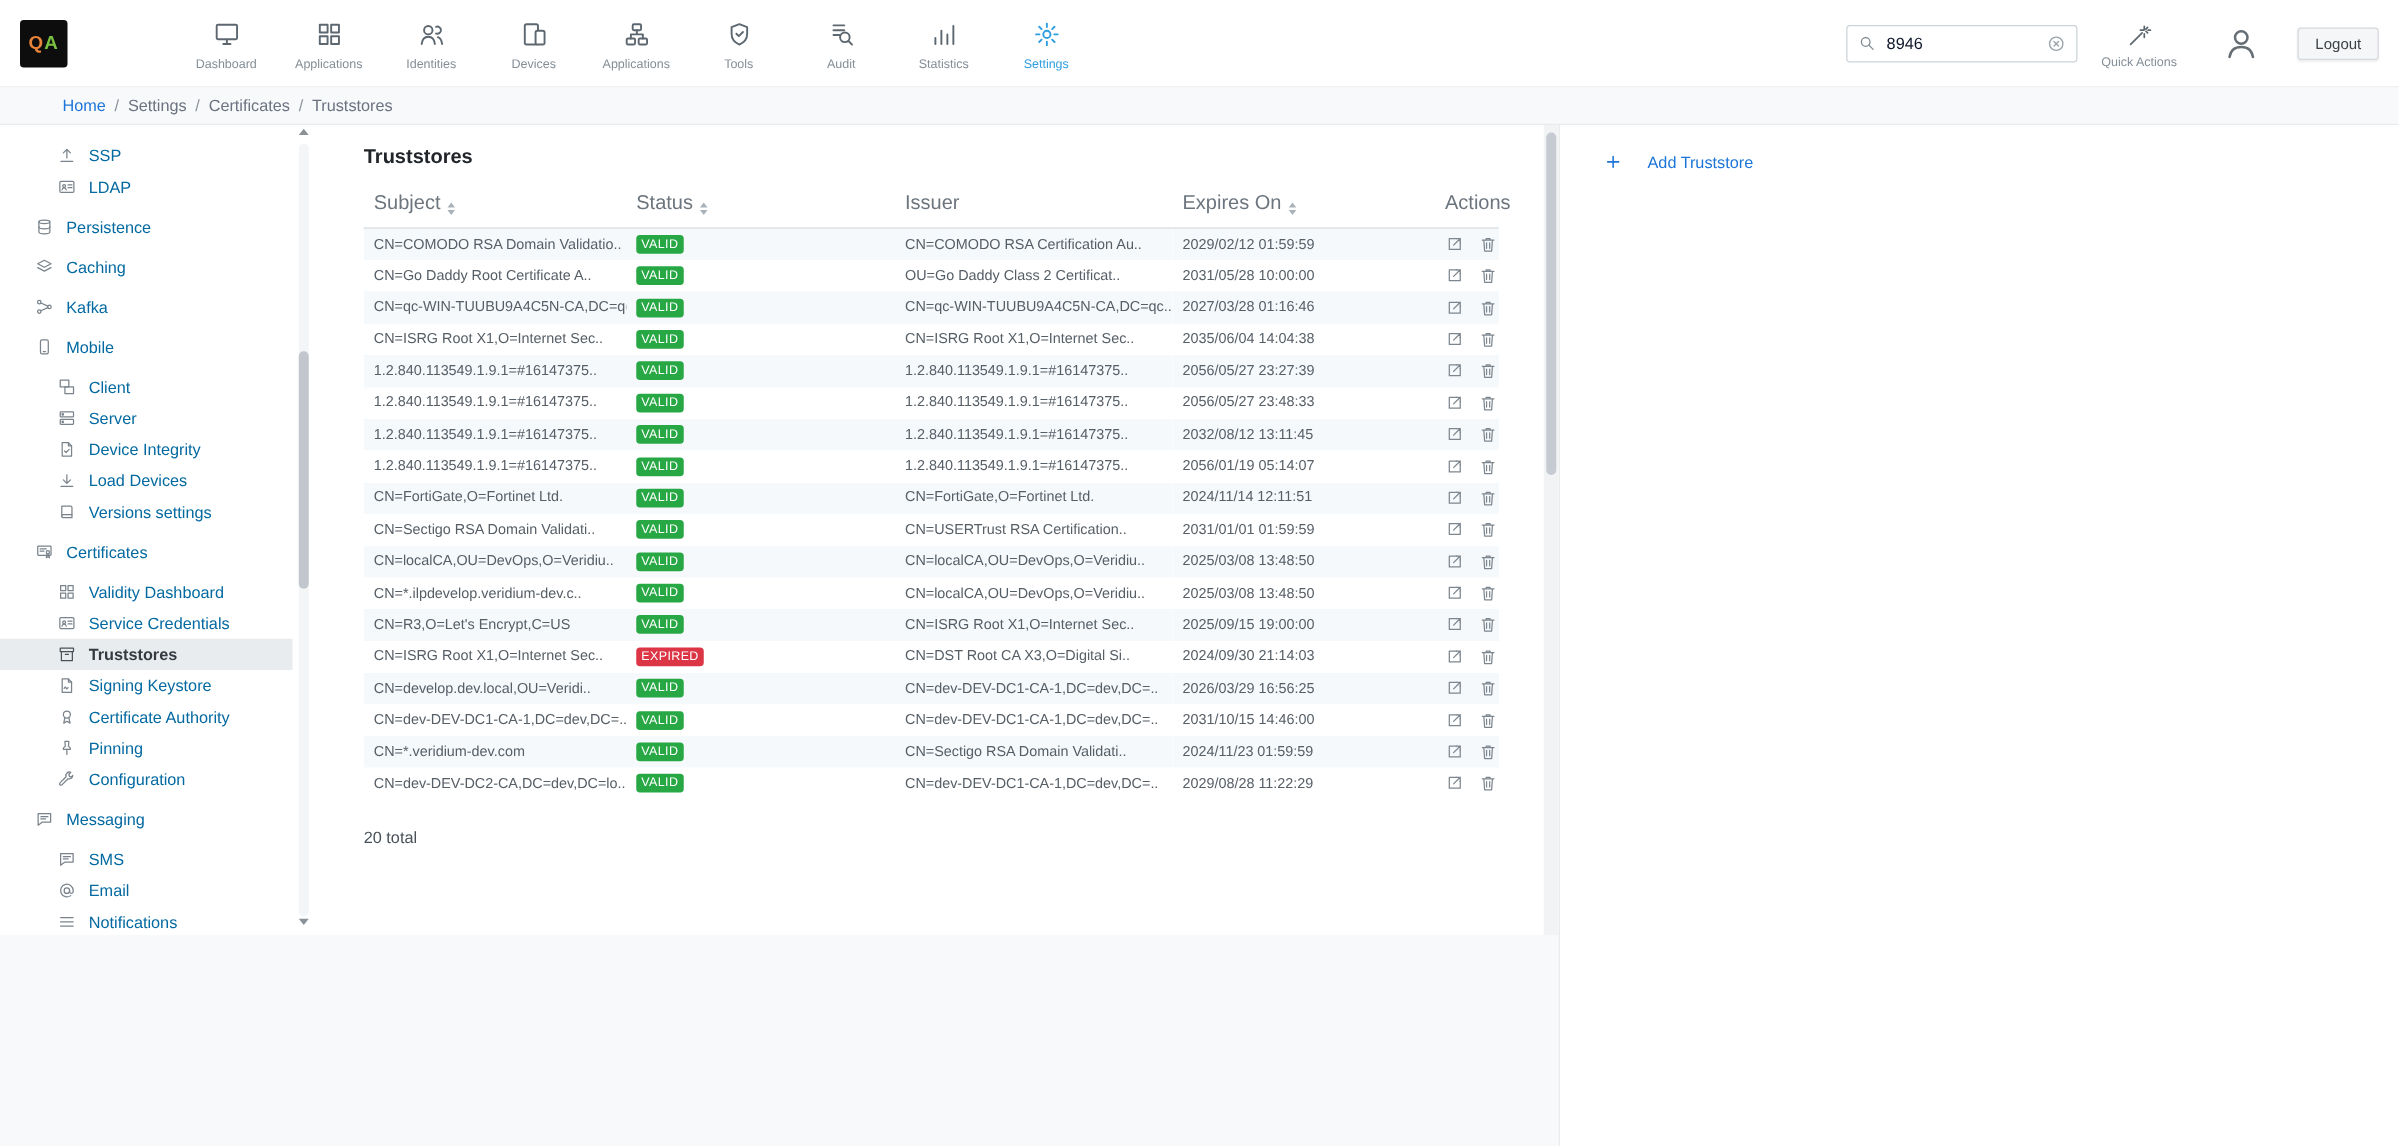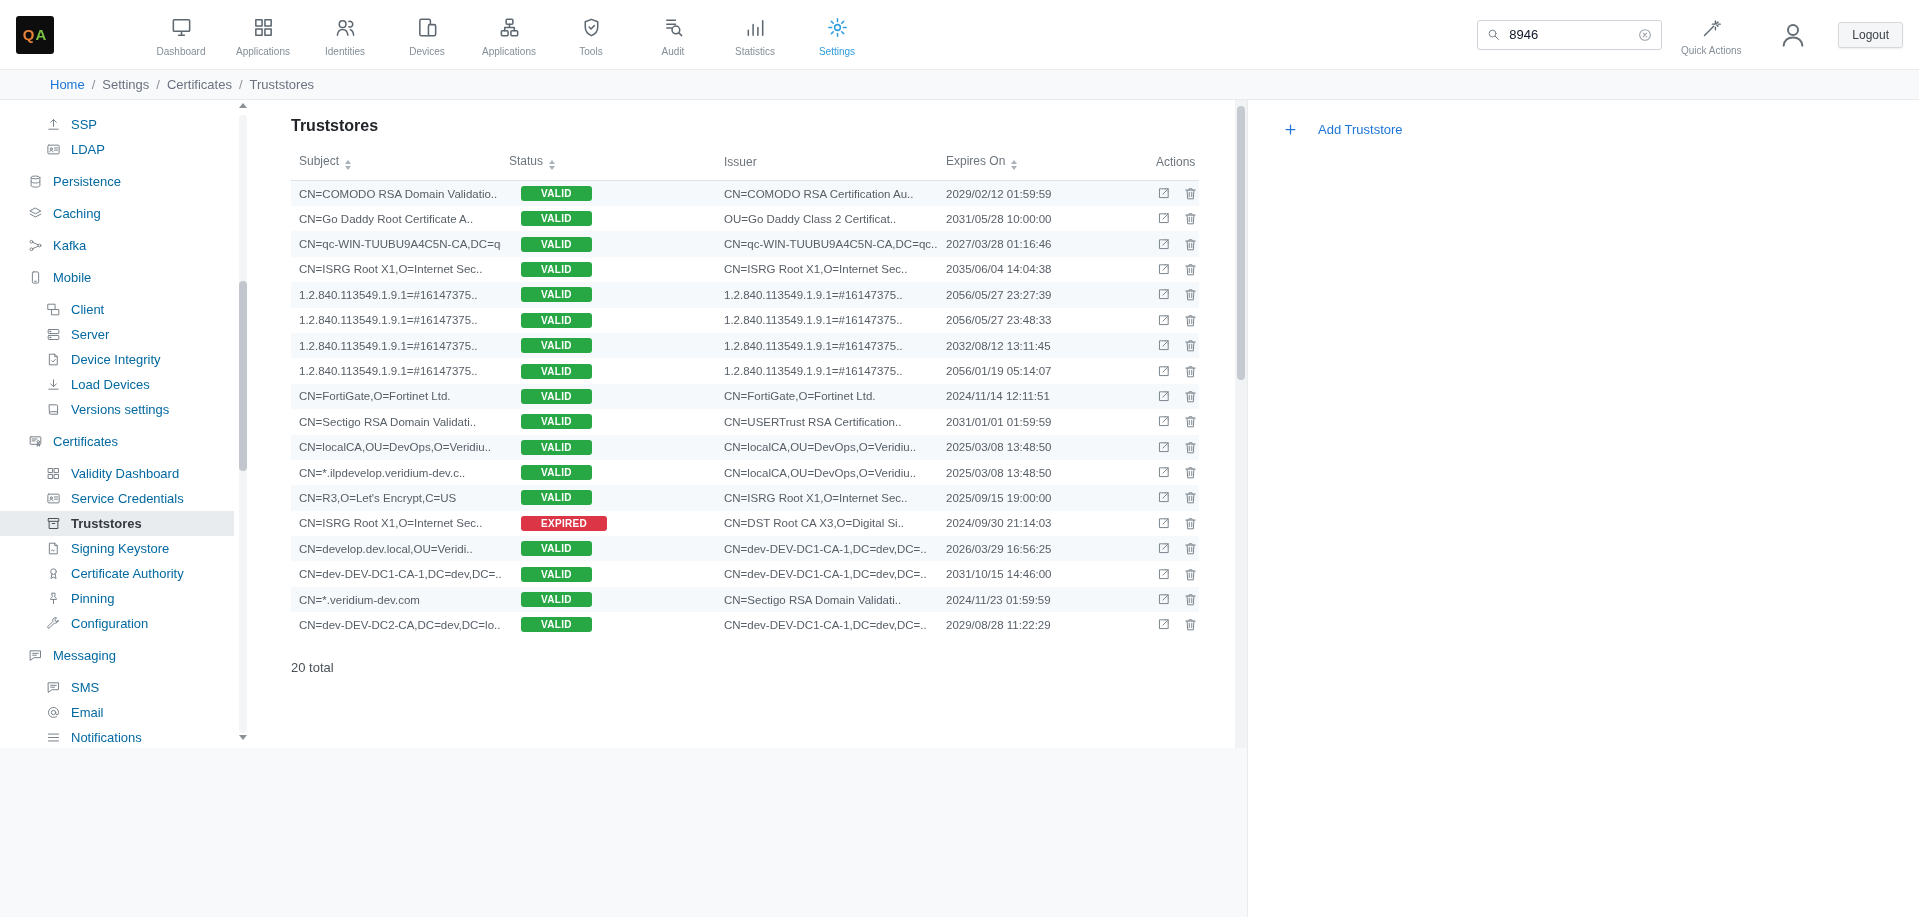--- a/index.html
+++ b/index.html
@@ -66,30 +66,30 @@
   .side-scroll .sthumb { position:absolute; left:1px; width:8px; top:178px; height:190px; background:#c1c7cd; border-radius:4px; cursor:pointer; }
   .scroll-arrow { position:absolute; left:0; width:10px; height:10px; display:flex; justify-content:center; cursor:pointer; }
   .scroll-arrow.up { top:0; } .scroll-arrow.down { bottom:0; }
   .scroll-arrow .tri-up { width:0; height:0; border-left:4px solid transparent; border-right:4px solid transparent; border-bottom:5px solid #8a9197; }
   .scroll-arrow .tri-down { width:0; height:0; border-left:4px solid transparent; border-right:4px solid transparent; border-top:5px solid #8a9197; }
 
   
   .main { flex:1; padding:17px 0 0 41px; }
   .page-title { font-size:16px; font-weight:bold; color:#212529; margin-bottom:13px; }
   table.ts { width:908px; border-collapse:collapse; table-layout:fixed; }
-  table.ts th { text-align:left; font-weight:normal; font-size:12px; color:#6c757d; padding:6px 8px 10px 8px;
+  table.ts th { text-align:left; font-weight:normal; font-size:16px; color:#6c757d; padding:6px 8px 10px 8px;
     border-bottom:1px solid #dfe3e6; cursor:pointer; white-space:nowrap; }
   .sort { display:none; margin-left:6px; vertical-align:1px; }
   th.sortable .sort { display:inline-flex; flex-direction:column; gap:2px; }
   .sort i { display:block; width:0; height:0; border-left:3.5px solid transparent; border-right:3.5px solid transparent; }
   .sort .u { border-bottom:4px solid #aab2b9; }
   .sort .d { border-top:4px solid #aab2b9; }
   table.ts td { font-size:11.5px; color:#565e66; padding:5px 8px; height:25.4px; white-space:nowrap; overflow:hidden; }
   table.ts tbody tr:nth-child(odd) { background:#f5f9fc; }
-  .badge { display:inline-block; padding:2px 20px; border-radius:3px; font-size:10px; font-weight:bold; color:#fff; letter-spacing:.3px;margin-left:12px; }
+  .badge { display:inline-block; padding:2px 4px; border-radius:3px; font-size:10px; font-weight:normal; color:#fff; letter-spacing:.3px; }
   .badge-valid { background:var(--valid,#28a745); }
   .badge-expired { background:var(--expired,#dc3545); }
   .icon-btn { background:none; border:none; cursor:pointer; color:#7d868e; padding:0; margin-right:9px; display:inline-flex; vertical-align:middle; }
   .icon-btn svg { width:15px; height:15px; }
   .total { margin-top:22px; font-size:13px; color:#495057; }
 
   
   .vscroll { width:12px; height:648px; background:#f1f3f4; position:relative; flex:none; cursor:pointer; }
   .vscroll .vthumb { position:absolute; top:6px; left:2px; width:8px; height:274px; background:#c6cbd1; border-radius:4px; }
 

